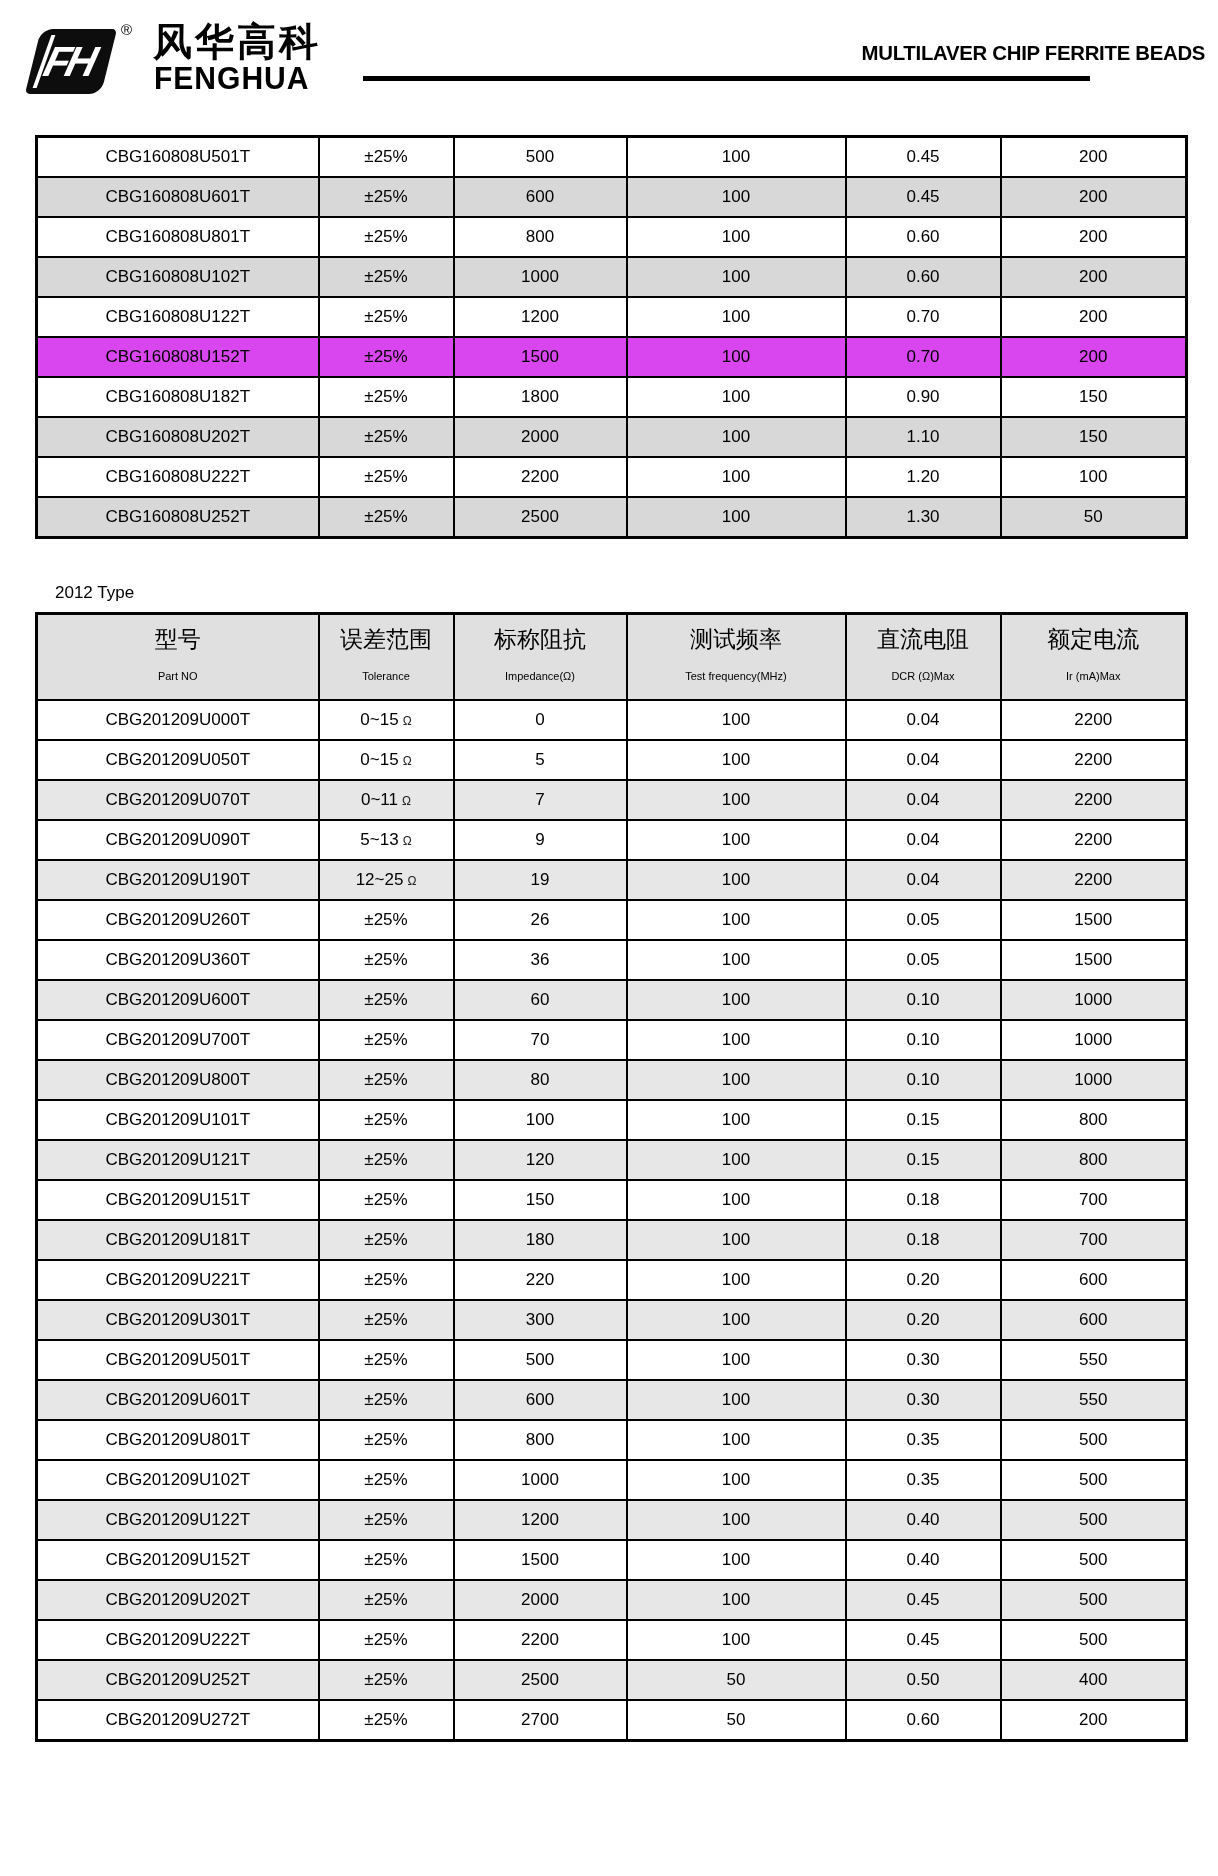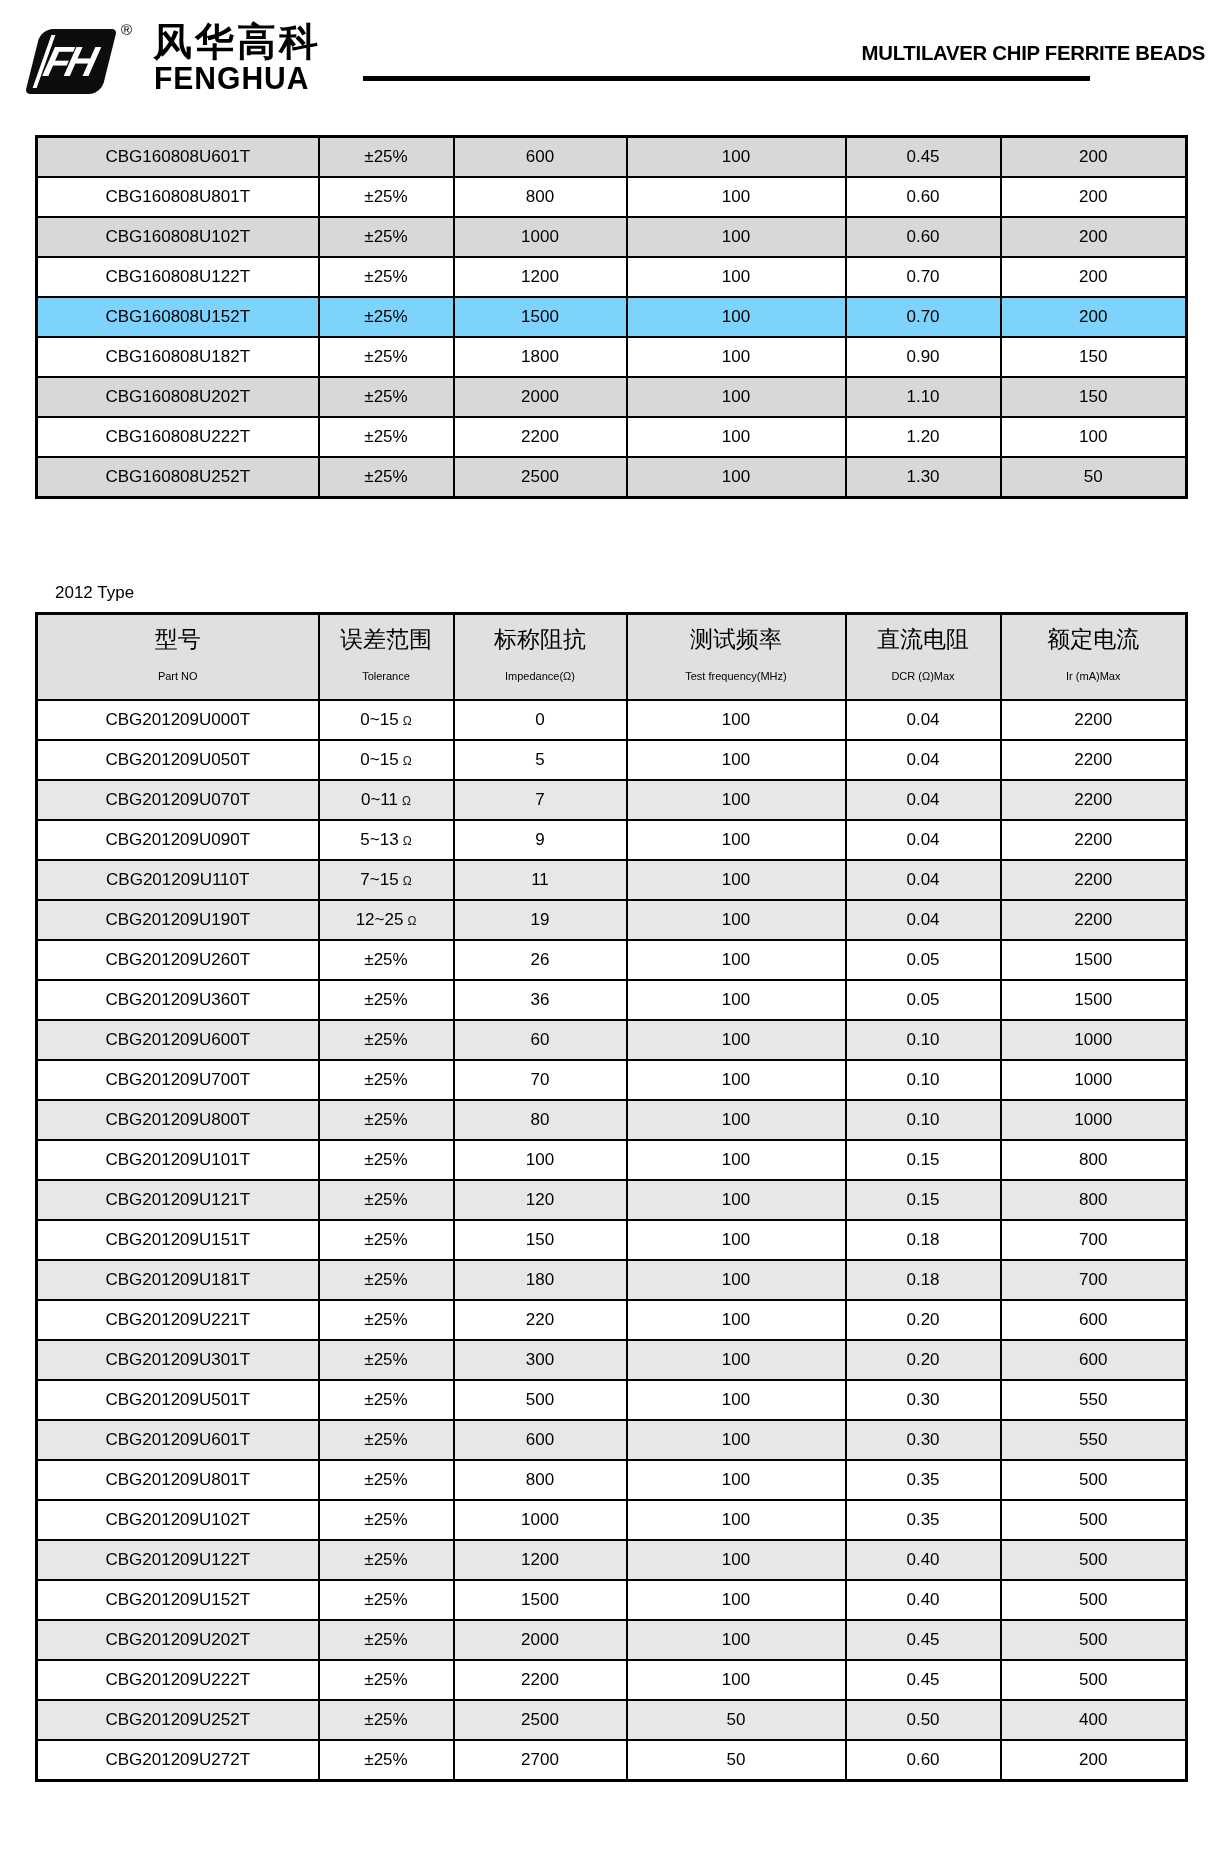--- a/index.html
+++ b/index.html
@@ -79,20 +79,28 @@
   <table class="tbl" id="t1">
     <colgroup>
       <col style="width:282px">
         <col style="width:135px">
         <col style="width:173px">
       <col style="width:219px">
         <col style="width:155px">
         <col style="width:186px">
     </colgroup>
     <tbody>
+        <tr>
+          <td>CBG160808U501T</td>
+          <td>±25%</td>
+          <td>500</td>
+          <td>100</td>
+          <td>0.45</td>
+          <td>200</td>
+        </tr>
         <tr style="background-color: rgb(216, 216, 216);">
           <td>CBG160808U601T</td>
           <td>±25%</td>
           <td>600</td>
           <td>100</td>
           <td>0.45</td>
           <td>200</td>
         </tr>
         <tr>
           <td>CBG160808U801T</td>
@@ -111,21 +119,21 @@
           <td>200</td>
         </tr>
         <tr>
           <td>CBG160808U122T</td>
           <td>±25%</td>
           <td>1200</td>
           <td>100</td>
           <td>0.70</td>
           <td>200</td>
         </tr>
-        <tr style="background-color: #7dd3fc;">
+        <tr style="background-color: #d946ef;">
           <td>CBG160808U152T</td>
           <td>±25%</td>
           <td>1500</td>
           <td>100</td>
           <td>0.70</td>
           <td>200</td>
         </tr>
         <tr>
           <td>CBG160808U182T</td>
           <td>±25%</td>
@@ -227,28 +235,20 @@
         </tr>
         <tr>
           <td>CBG201209U090T</td>
           <td>5~13<span class="unit">Ω</span></td>
           <td>9</td>
           <td>100</td>
           <td>0.04</td>
           <td>2200</td>
         </tr>
         <tr style="background-color: rgb(231, 231, 231);">
-          <td>CBG201209U110T</td>
-          <td>7~15<span class="unit">Ω</span></td>
-          <td>11</td>
-          <td>100</td>
-          <td>0.04</td>
-          <td>2200</td>
-        </tr>
-        <tr style="background-color: rgb(231, 231, 231);">
           <td>CBG201209U190T</td>
           <td>12~25<span class="unit">Ω</span></td>
           <td>19</td>
           <td>100</td>
           <td>0.04</td>
           <td>2200</td>
         </tr>
         <tr>
           <td>CBG201209U260T</td>
           <td>±25%</td>

